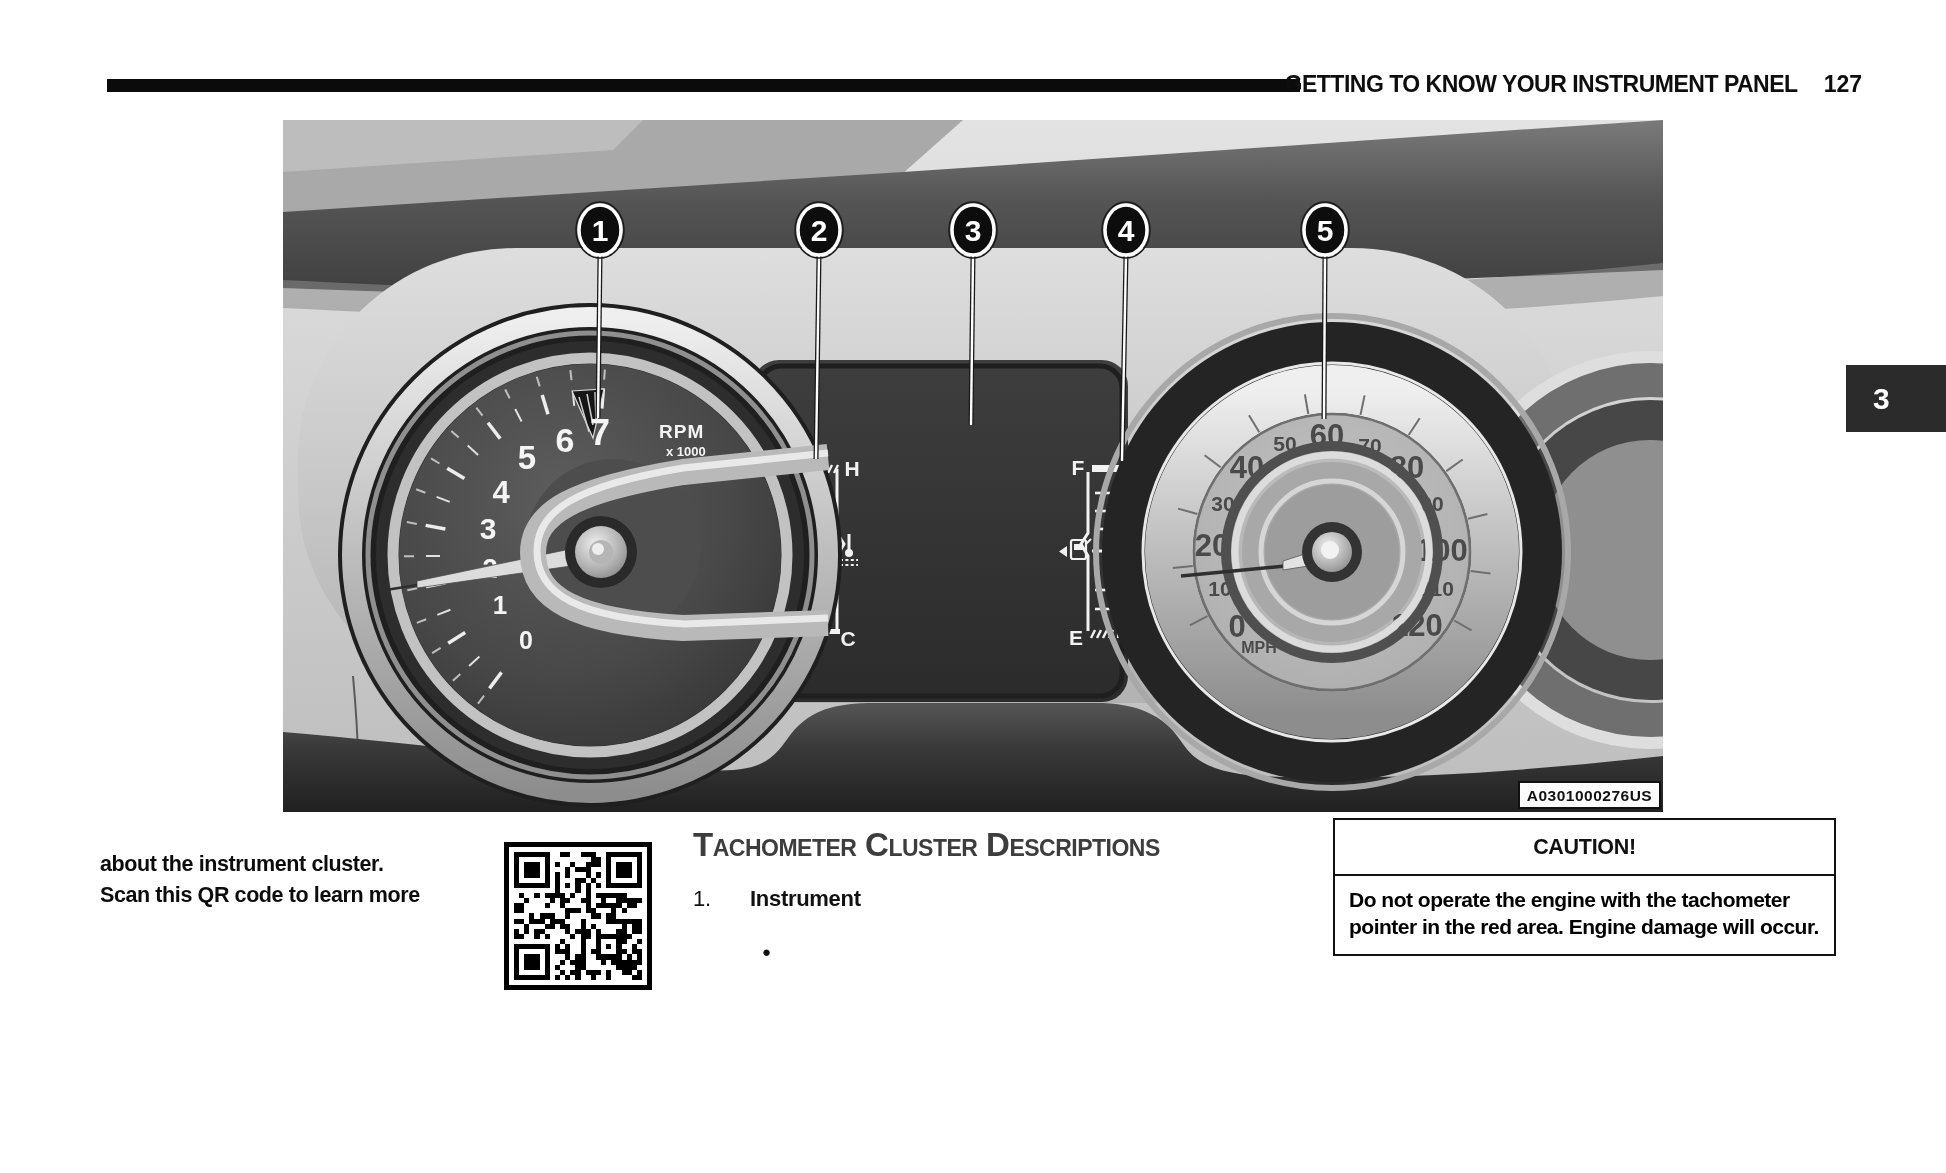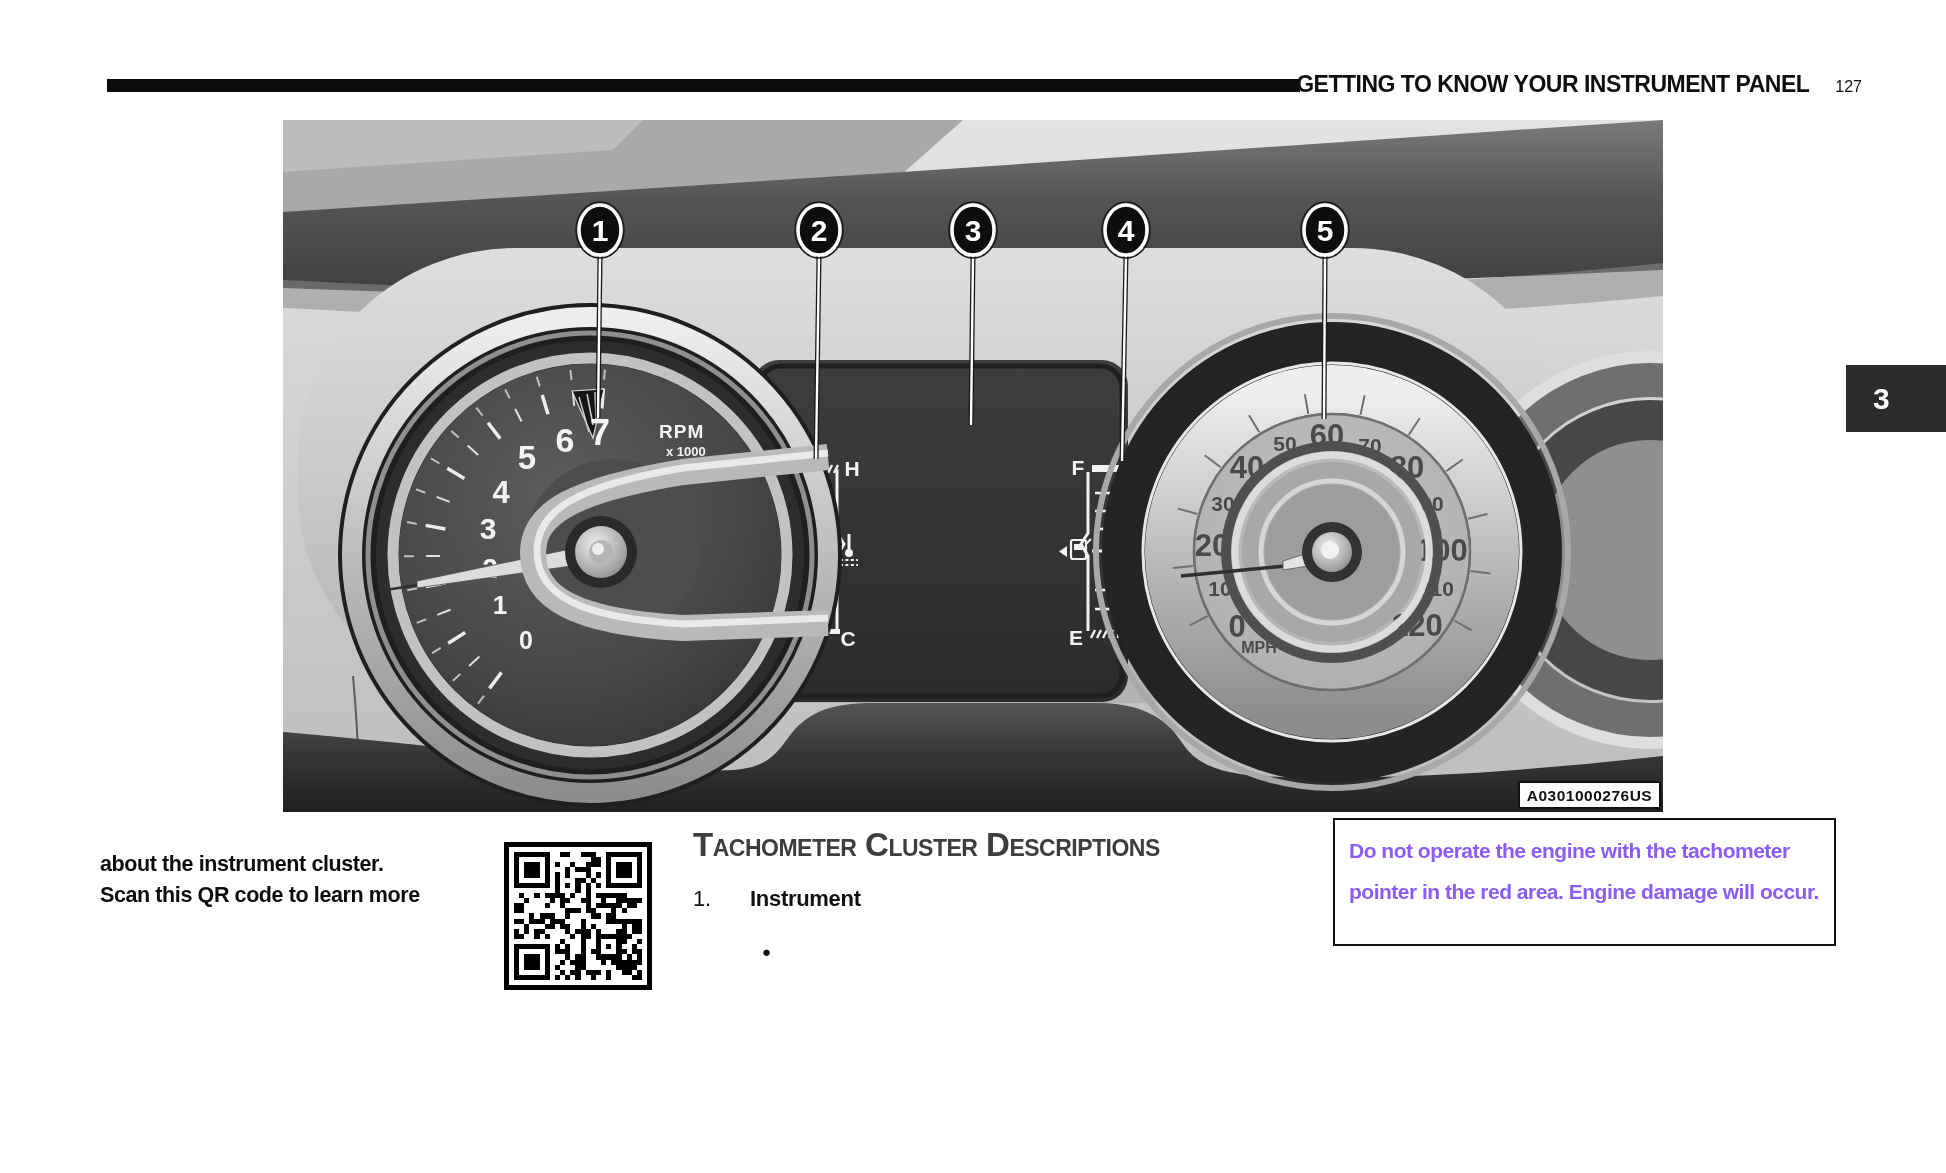--- a/index.html
+++ b/index.html
@@ -2,21 +2,21 @@
 <html><head>
 <meta charset="utf-8">
 <style>
   html,body{margin:0;padding:0;background:#fff;}
   .page{position:relative;width:1946px;height:1173px;background:#ffffff;
         font-family:"Liberation Sans",sans-serif;color:#111;overflow:hidden;}
   
   .header-rule{position:absolute;left:107px;top:79px;width:1193px;height:13px;background:#0b0b0b;}
   .header-text{position:absolute;top:71px;right:84px;display:flex;align-items:baseline;gap:26px;}
   .header-title{font-size:23px;font-weight:700;letter-spacing:-0.5px;color:#0e0e0e;}
-  .header-page{font-size:16px;font-weight:400;color:#0e0e0e;}
+  .header-page{font-size:23px;font-weight:700;color:#0e0e0e;}
   
   .chapter-tab{position:absolute;right:0;top:365px;width:100px;height:67px;background:#2b2b2b;
                color:#fff;font-size:30px;font-weight:700;display:flex;align-items:center;padding-left:27px;box-sizing:border-box;}
   
   .figure-wrap{position:absolute;left:283px;top:120px;width:1380px;height:692px;}
   
   .qr-caption{position:absolute;left:100px;top:849px;width:420px;font-size:21.5px;font-weight:700;
               letter-spacing:-0.4px;line-height:31px;color:#0c0c0c;}
   .qr-box{position:absolute;left:504px;top:842px;border:5px solid #000;background:#fff;padding:5px;line-height:0;}
   
@@ -25,21 +25,21 @@
   .desc-item{display:flex;margin-top:22px;font-size:22px;letter-spacing:-0.3px;}
   .desc-num{width:57px;font-weight:400;}
   .desc-title{font-weight:700;}
   .desc-bullet-row{display:flex;margin-top:25px;padding-left:69px;}
   .bullet-glyph{width:17px;font-size:15px;line-height:30px;flex:none;}
   .desc-bullet-text{width:470px;font-size:21px;font-weight:700;letter-spacing:-0.5px;line-height:30px;color:#0c0c0c;}
   
   .caution-box{position:absolute;left:1333px;top:818px;width:503px;border:2.5px solid #111;box-sizing:border-box;background:#fff;}
   .caution-title{height:54px;border-bottom:2.5px solid #111;display:flex;align-items:center;justify-content:center;
                  font-size:21.5px;font-weight:700;letter-spacing:-0.3px;}
-  .caution-body{padding:10px 12px 32px 14px;font-size:21px;font-weight:700;letter-spacing:-0.5px;line-height:41px;color:#8b5cf6;}
+  .caution-body{padding:10px 12px 14px 14px;font-size:21px;font-weight:700;letter-spacing:-0.5px;line-height:27px;color:#000000;}
   svg text{font-family:"Liberation Sans",sans-serif;}
 </style>
 </head>
 <body>
 
 <div class="page">
 
   <div class="header-rule"></div>
   <div class="header-text">
     <span class="header-title">GETTING TO KNOW YOUR INSTRUMENT PANEL</span>
@@ -685,16 +685,17 @@
     <div class="desc-item">
       <span class="desc-num">1.</span>
       <span class="desc-title">Instrument</span>
     </div>
     <div class="desc-bullet-row">
       <span class="bullet-glyph">●</span>
     </div>
   </div>
 
   <div class="caution-box">
+    <div class="caution-title">CAUTION!</div>
     <div class="caution-body">Do not operate the engine with the tachometer pointer in the red area. Engine damage will occur.</div>
   </div>
 
 </div>
 
 </body></html>

